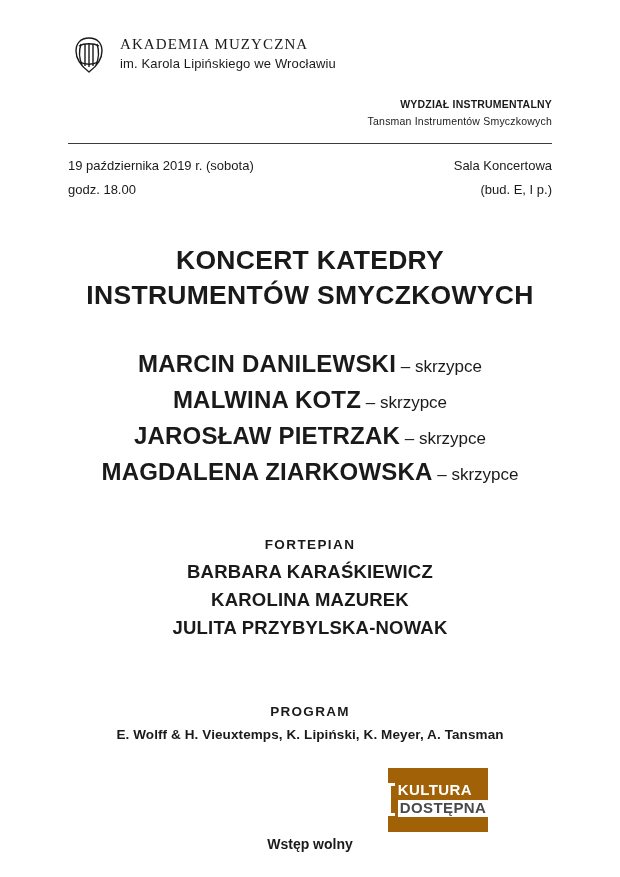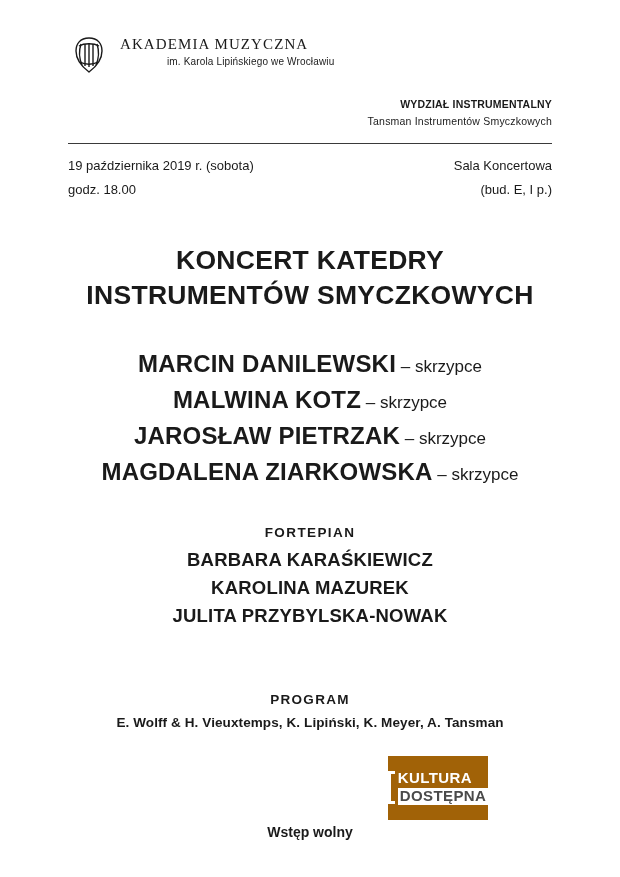--- a/index.html
+++ b/index.html
@@ -41,25 +41,24 @@
   }
   .academy-name {
     font-family: "Liberation Serif", serif;
     font-size: 15px;
     letter-spacing: 1.1px;
     color: #1a1a1a;
     line-height: 1.1;
   }
   .academy-sub {
     font-family: "Liberation Sans", sans-serif;
-    font-size: 10px;
+    font-size: 13px;
     color: #1a1a1a;
     letter-spacing: 0.15px;
     margin-top: 3px;
-    margin-left: 47px;
   }
 
   
   .faculty {
     text-align: right;
     margin-top: 16px;
     font-size: 10.5px;
     line-height: 1.65;
     letter-spacing: 0.2px;
   }
@@ -109,21 +108,21 @@
     font-weight: bold;
     letter-spacing: 0.2px;
   }
   .performer .instrument {
     font-size: 17px;
     font-weight: normal;
   }
 
   
   .piano {
-    margin-top: 36px;
+    margin-top: 48px;
     text-align: center;
   }
   .piano-label {
     font-size: 13.5px;
     font-weight: bold;
     letter-spacing: 1.4px;
     margin-bottom: 6px;
   }
   .piano-name {
     font-size: 18.5px;

